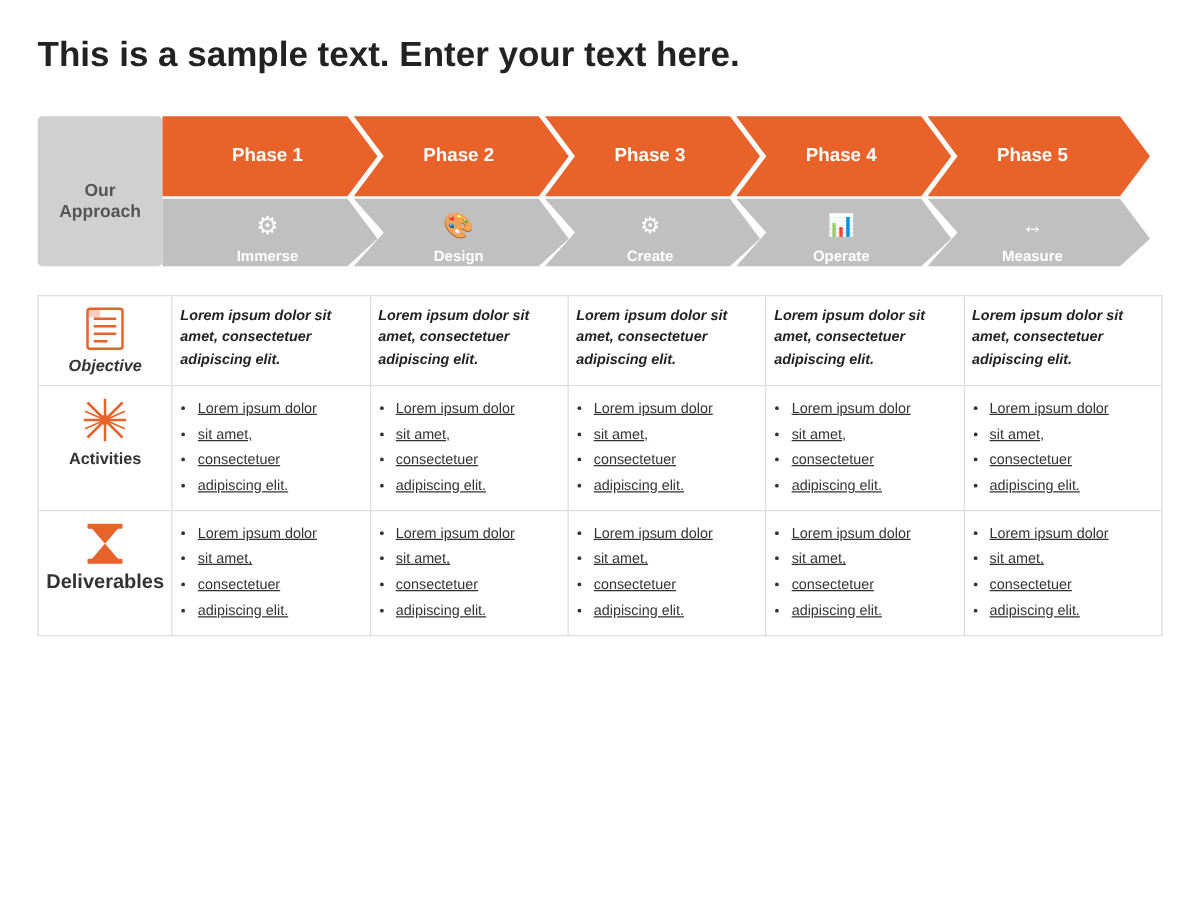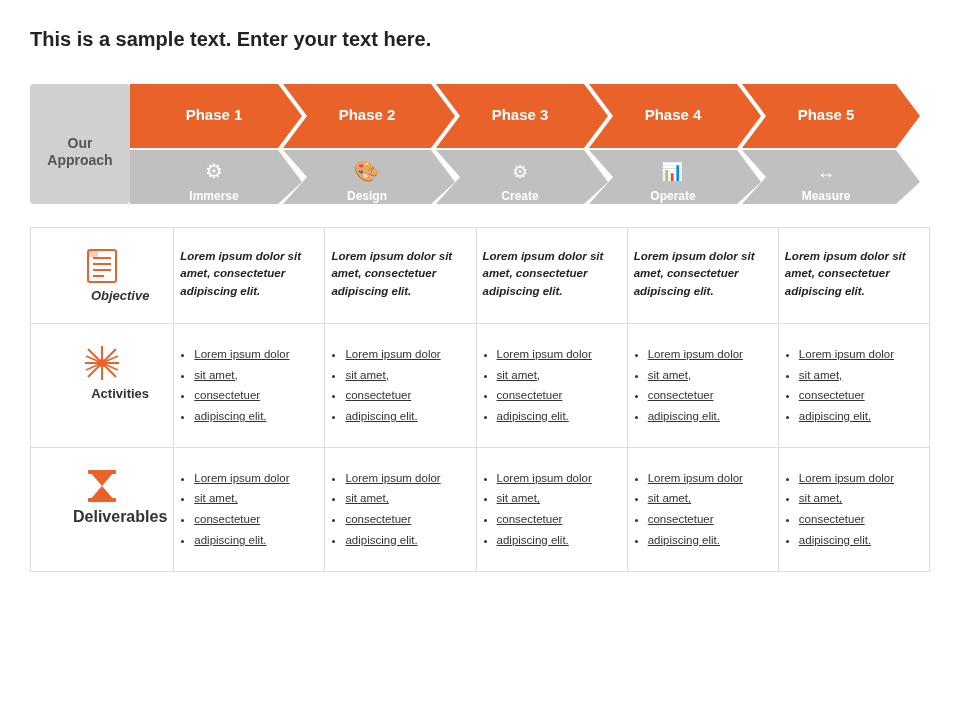--- a/index.html
+++ b/index.html
@@ -11,36 +11,36 @@
       overflow: hidden;
     }
 
     .page {
       width: 960px;
       height: 720px;
       padding: 28px 30px 20px 30px;
     }
 
     .main-title {
-      font-size: 20px;
+      font-size: 28px;
       font-weight: bold;
       color: #222;
       margin-bottom: 18px;
     }
 
     
     .table-section {
       width: 100%;
       border-collapse: collapse;
       margin-top: 8px;
     }
 
     .table-section td, .table-section th {
       border: 1px solid #ddd;
-      padding: 20px 6px;
+      padding: 8px 6px;
       vertical-align: top;
       font-size: 11.5px;
     }
 
     .row-header {
       width: 100px;
       min-width: 100px;
       text-align: center;
       vertical-align: middle;
       border: 1px solid #ddd;
@@ -51,21 +51,20 @@
       flex-direction: column;
       align-items: center;
       justify-content: center;
       gap: 4px;
     }
 
     .row-label {
       font-size: 14px;
       font-weight: bold;
       color: #333;
-      margin-left: 36px;
     }
 
     .objective-text {
       font-style: italic;
       font-weight: bold;
       font-size: 11.5px;
       color: #222;
       line-height: 1.5;
     }
 

